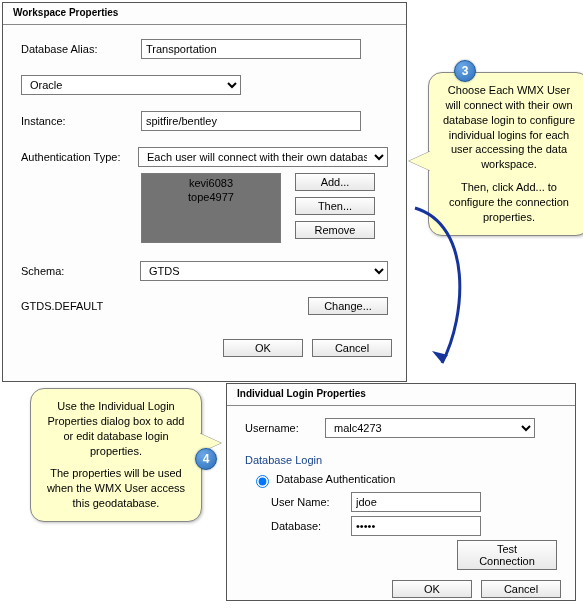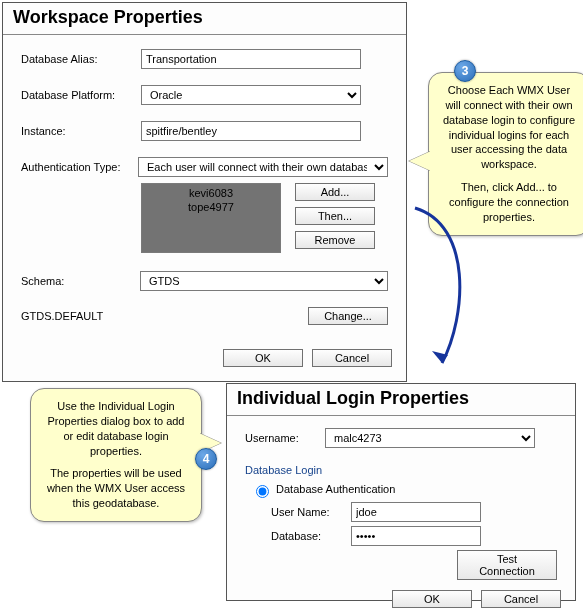--- a/index.html
+++ b/index.html
@@ -14,21 +14,21 @@
     color: #000;
   }
   .panel {
     position: absolute;
     background: #fdfdfd;
     border: 1px solid #555;
   }
   .panel-title {
     padding: 4px 10px 6px 10px;
     font-weight: bold;
-    font-size: 18px;
+    font-size: 10px;
     border-bottom: 1px solid #888;
   }
   .panel-body {
     padding: 14px 18px 10px 18px;
   }
   .row { display: flex; align-items: center; margin-bottom: 16px; }
   .row.tight { margin-bottom: 6px; }
   .lbl { width: 120px; }
   input[type=text], select, input[type=password] {
     font: inherit;
@@ -125,21 +125,20 @@
 <div id="wp" class="panel" style="left:2px; top:2px; width:405px; height:380px;">
   <div class="panel-title">Workspace Properties</div>
   <div class="panel-body">
 
     <div class="row">
       <div class="lbl">Database Alias:</div>
       <input type="text" class="txt-220" value="Transportation" style="">
     </div>
 
     <div class="row">
-      <div class="lbl">Database Platform:</div>
       <select class="sel-220">
         <option>Oracle</option>
       </select>
     </div>
 
     <div class="row">
       <div class="lbl">Instance:</div>
       <input type="text" class="txt-220" value="spitfire/bentley" style="">
     </div>
 

